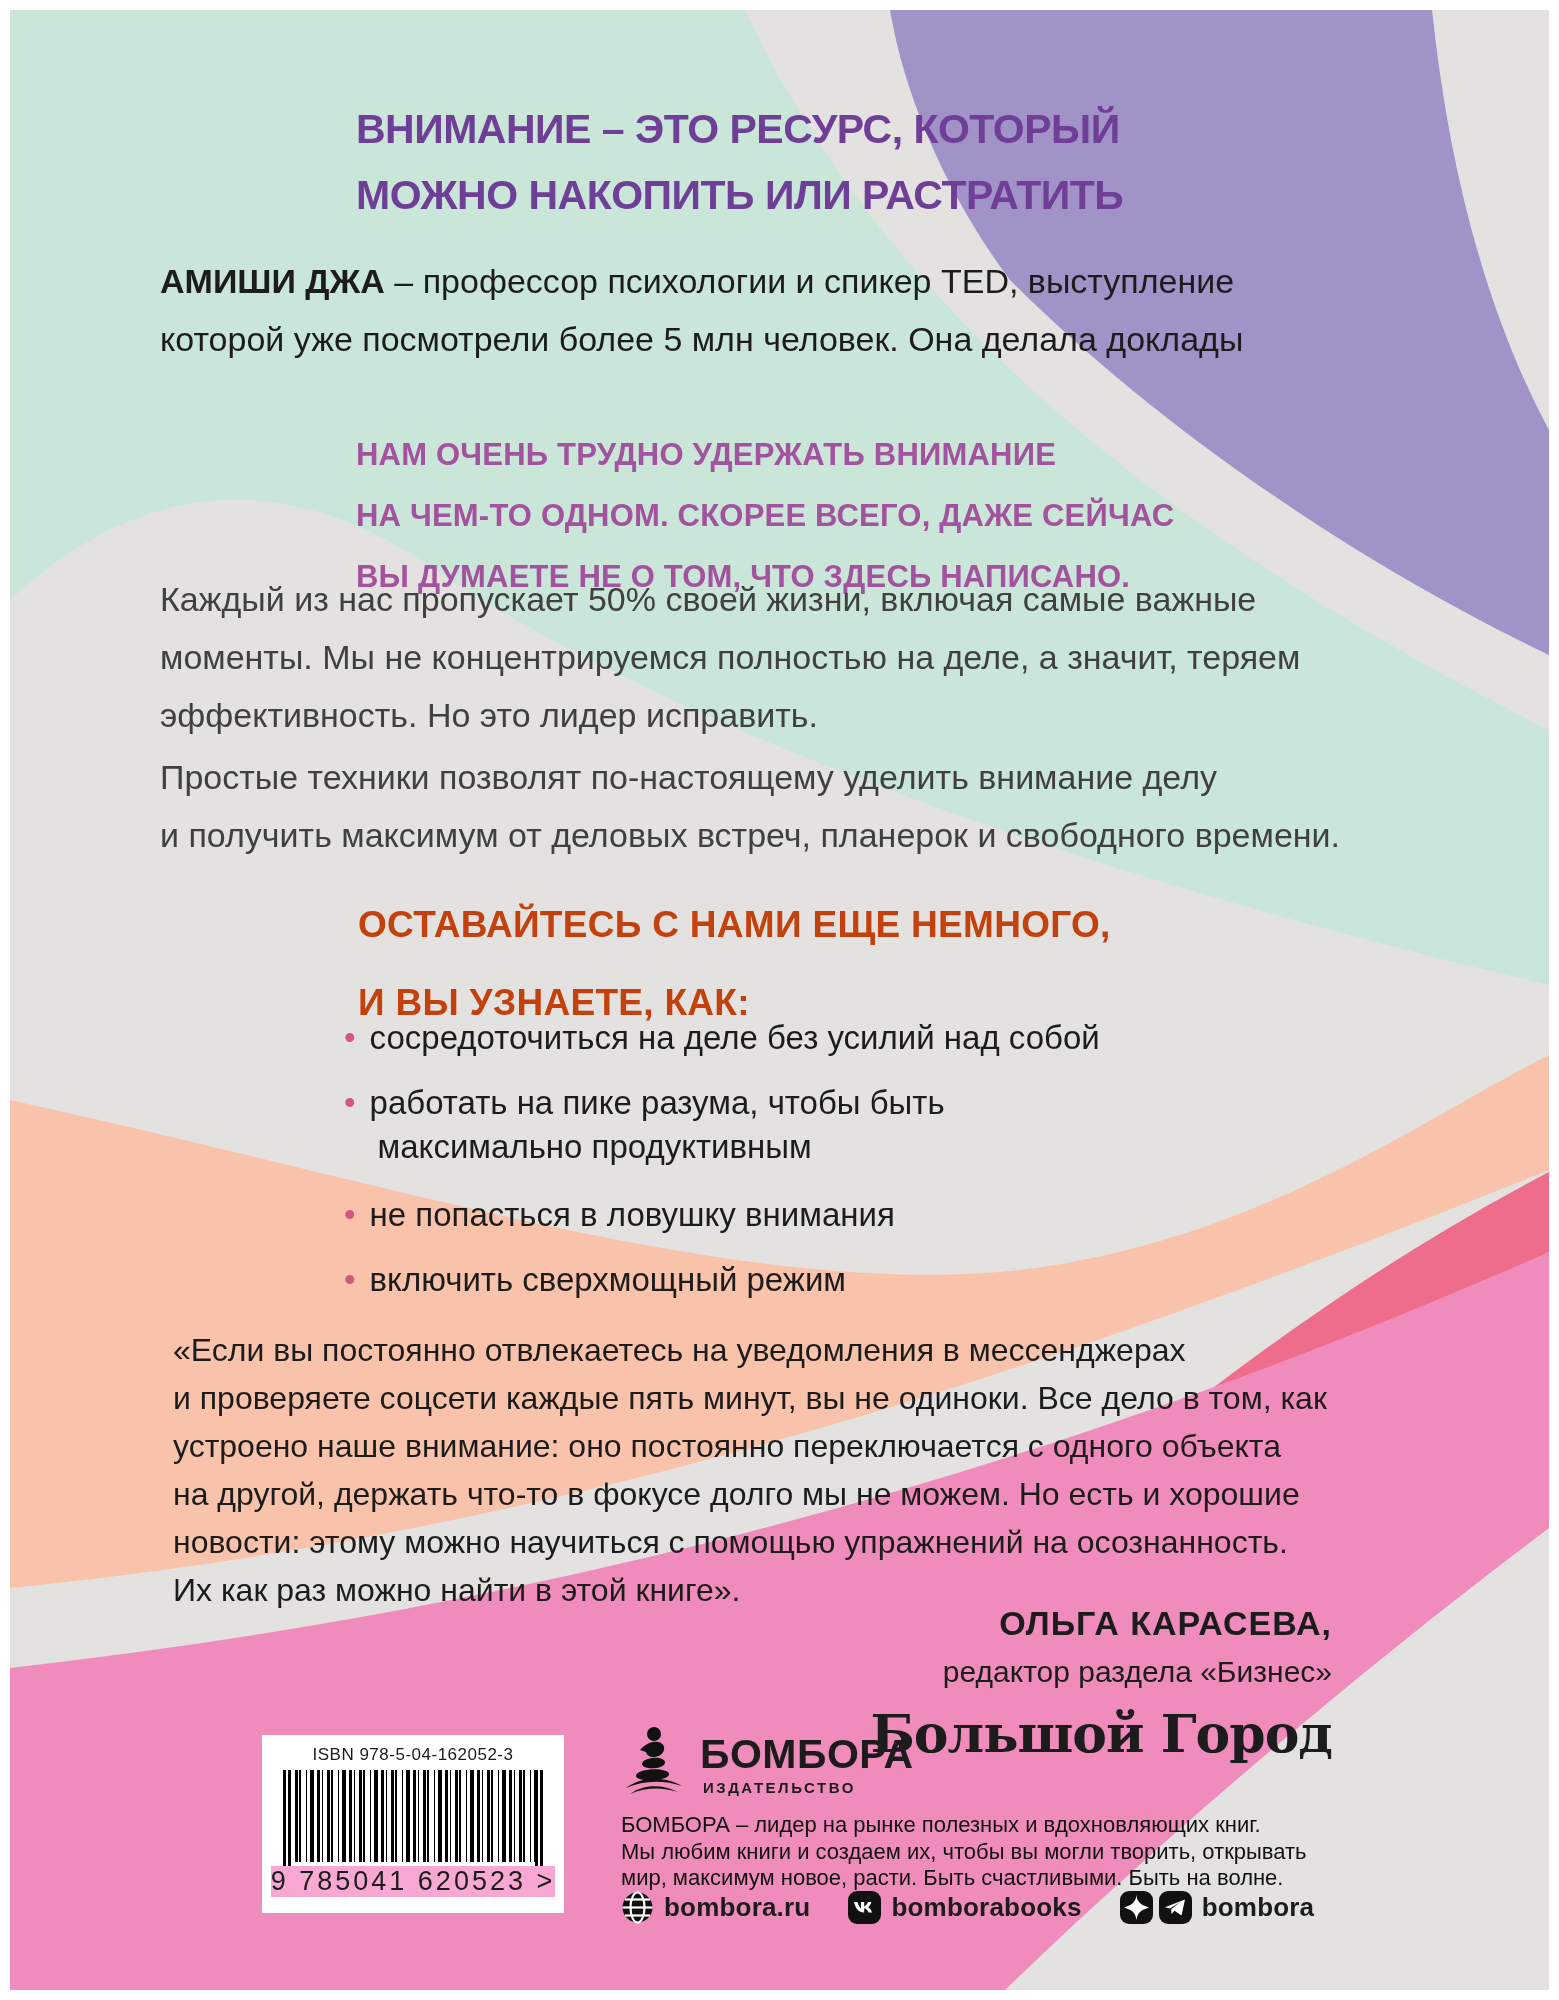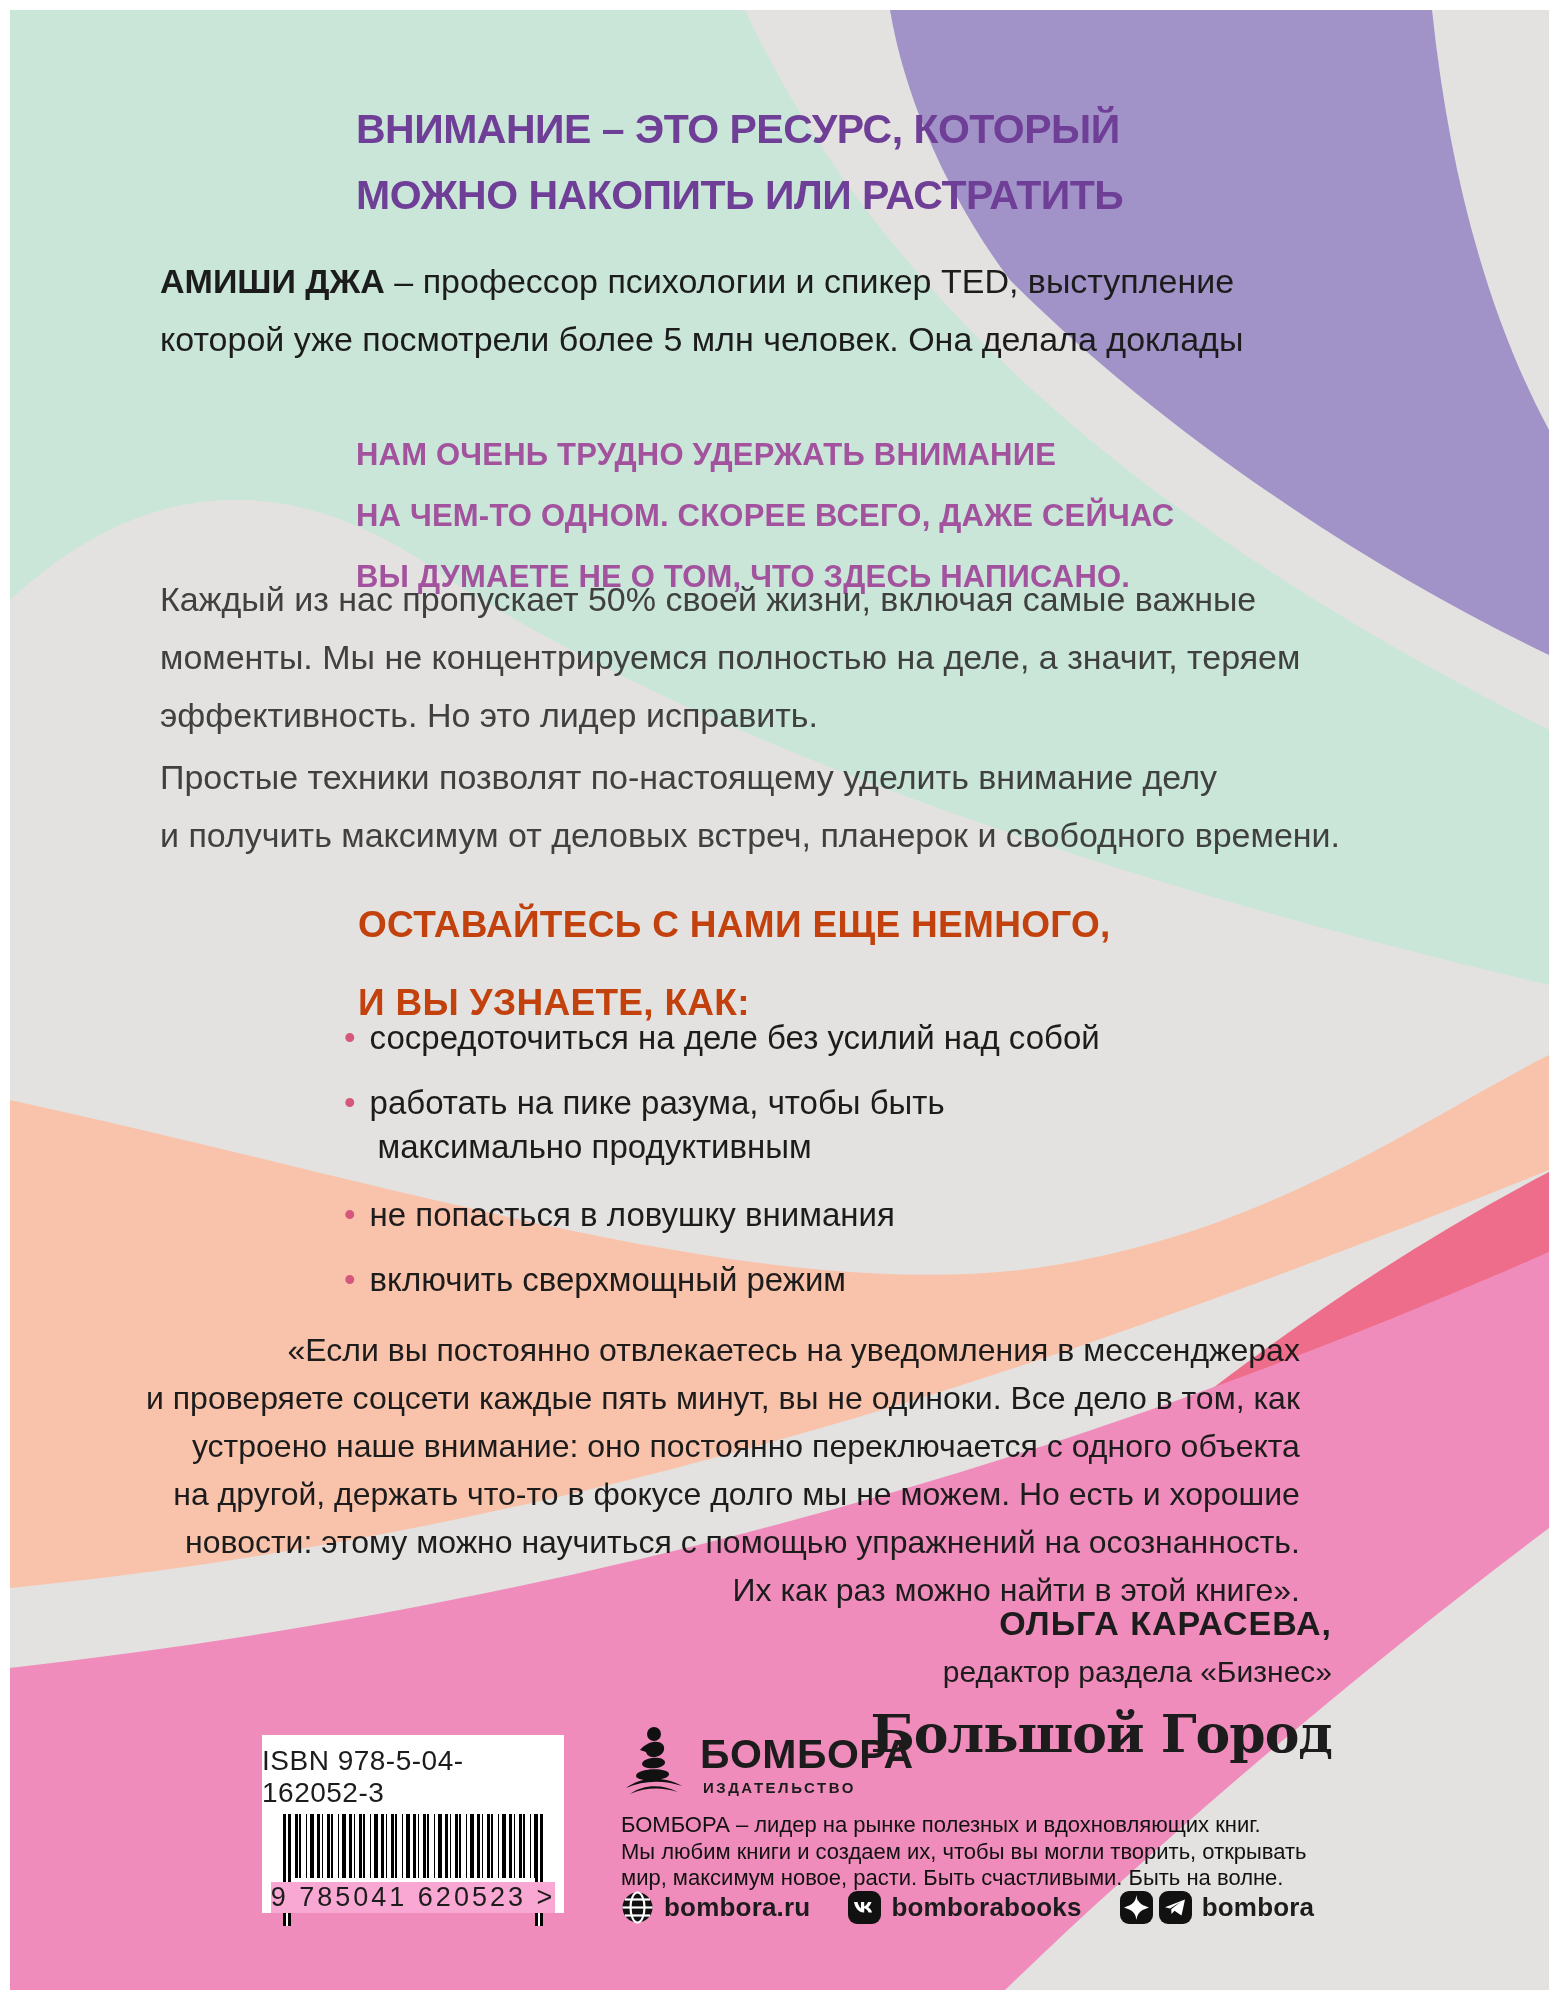--- a/index.html
+++ b/index.html
@@ -23,33 +23,33 @@
   .para2{left:160px;top:570px;}
   .para3{left:160px;top:748px;}
   .subhead{
     left:358px;top:886px;font-size:37px;font-weight:bold;line-height:78px;
     color:#c2410c;letter-spacing:0.3px;
   }
   .bullets{left:344px;top:1016px;font-size:33px;line-height:44px;}
   .bullet-row{display:flex;align-items:flex-start;margin-bottom:21px;}
   .bullet-row.gap{margin-bottom:24px;}
   .dot{color:#d6577c;font-size:33px;margin-right:14px;line-height:44px;}
-  .quote{left:146px;top:1326px;font-size:32px;line-height:48px;color:#1c1c1c;text-align:right;}
+  .quote{left:173px;top:1326px;font-size:32px;line-height:48px;color:#1c1c1c;}
   .reviewer{right:227px;top:1604px;text-align:right;}
   .reviewer .name{font-size:34px;font-weight:bold;letter-spacing:1px;}
   .reviewer .role{font-size:30px;margin-top:12px;}
   .reviewer .magazine{
     font-family:"DejaVu Serif",serif;font-weight:bold;font-size:52px;margin-top:14px;
     letter-spacing:-1px;
   }
   .barcode-box{
     left:262px;top:1735px;width:302px;height:178px;background:#ffffff;
     display:flex;flex-direction:column;align-items:center;
   }
-  .isbn-label{font-size:28px;margin-top:10px;letter-spacing:0.5px;}
+  .isbn-label{font-size:17px;margin-top:10px;letter-spacing:0.5px;}
   .bars{
     width:256px;height:92px;margin-top:5px;position:relative;
     background:repeating-linear-gradient(90deg,
       #000 0 3px,#fff 3px 5px,#000 5px 6px,#fff 6px 10px,
       #000 10px 13px,#fff 13px 14px,#000 14px 16px,#fff 16px 21px,
       #000 21px 22px,#fff 22px 25px,#000 25px 29px,#fff 29px 32px);
   }
   .bars:before,.bars:after{
     content:"";position:absolute;top:0;width:8px;height:112px;
     background:repeating-linear-gradient(90deg,#000 0 3px,#fff 3px 5px,#000 5px 8px);

